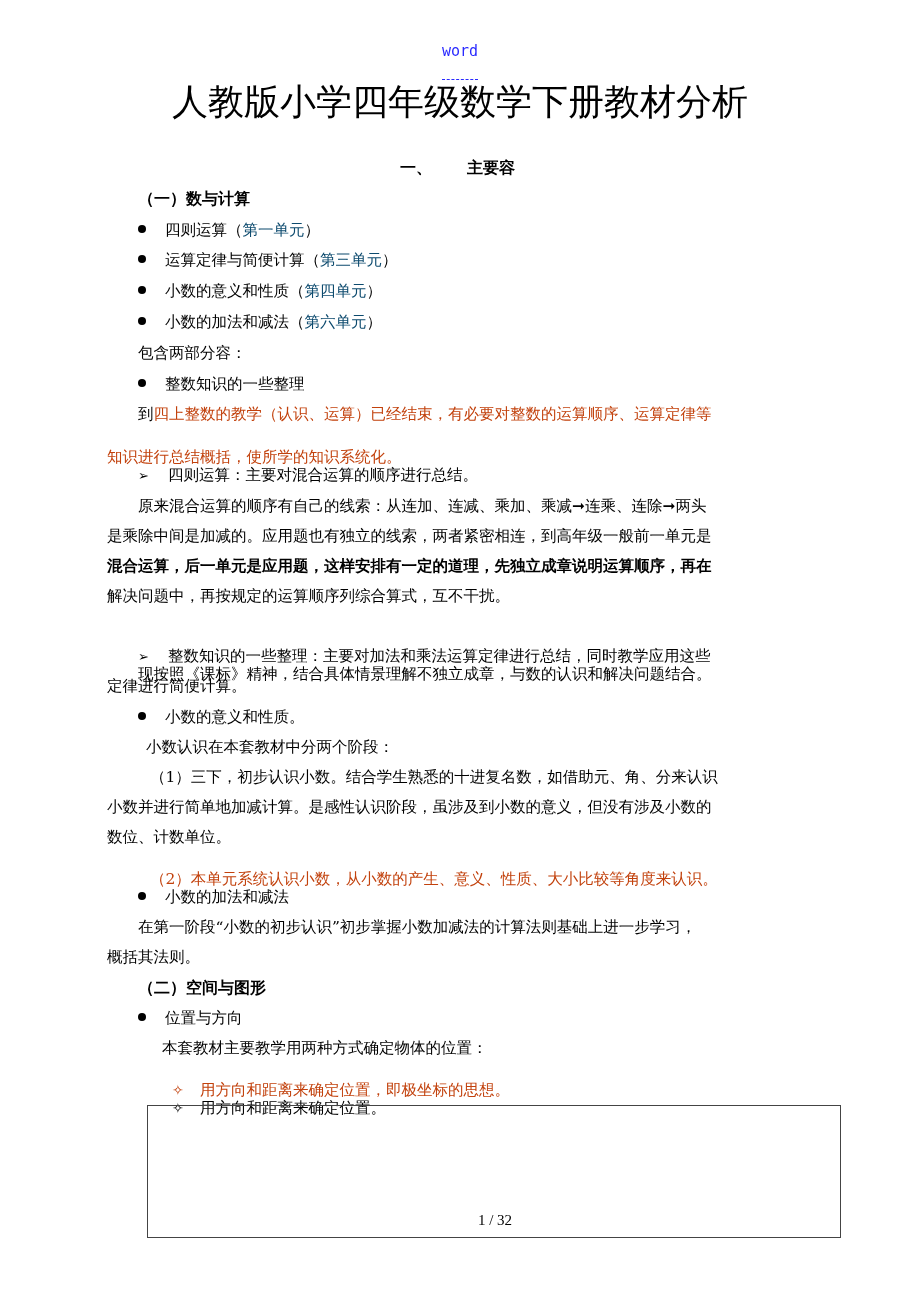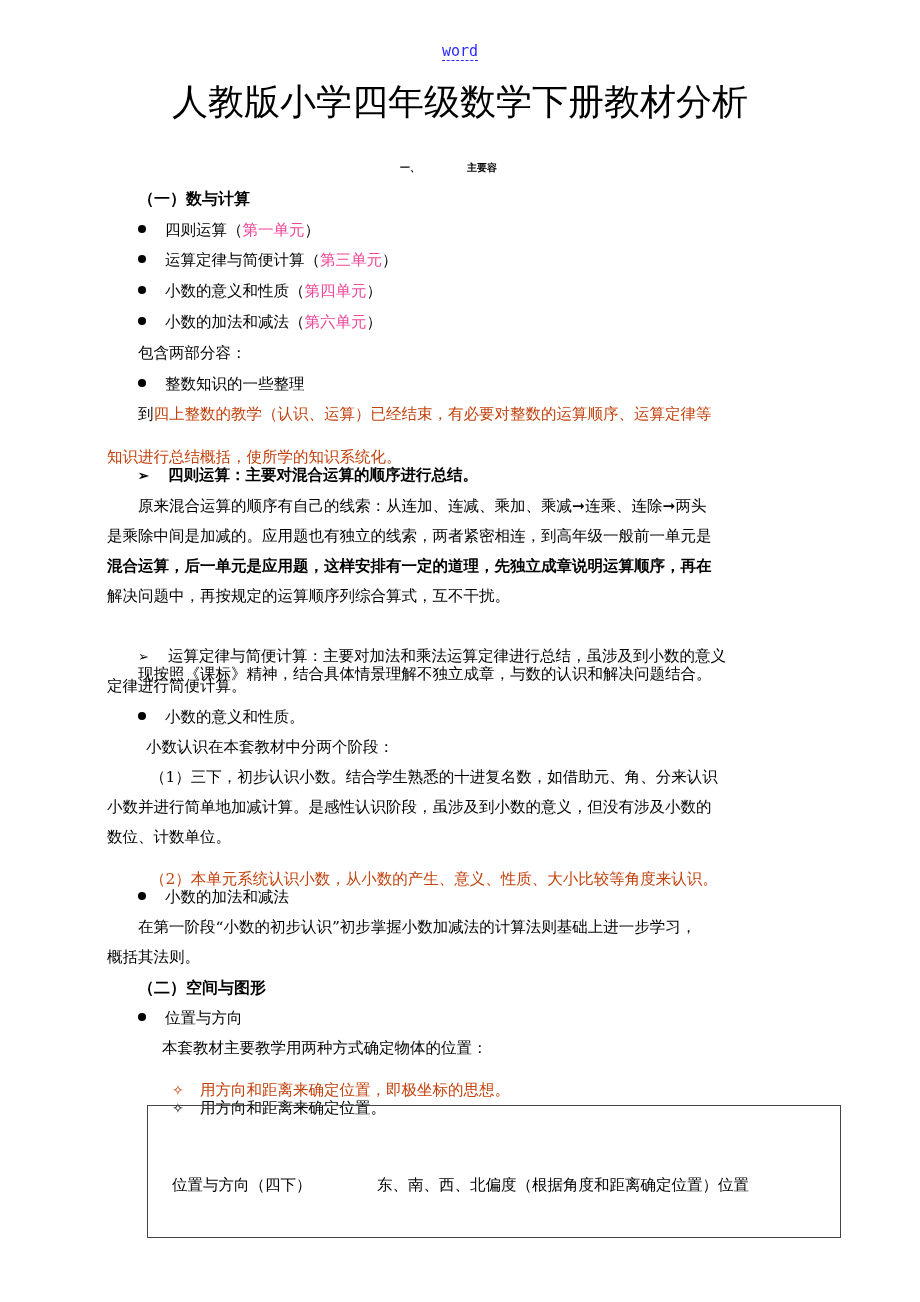--- a/index.html
+++ b/index.html
@@ -19,35 +19,35 @@
     .header-link {
       left: 0; width: 920px; top: 41px;
       text-align: center;
       font-family: "DejaVu Sans Mono", "Liberation Mono", monospace;
       font-size: 15px;
       color: #2a2aff;
       line-height: 20px;
     }
     .header-link span {
       border-bottom: 1px dashed #2a2aff;
-      padding-bottom: 0;
+      padding-bottom: 19px;
     }
     .doc-title {
       left: 0; width: 920px; top: 78px;
       text-align: center;
       font-family: "DejaVu Sans", "Liberation Sans", sans-serif;
       font-size: 36px;
       line-height: 48px;
       letter-spacing: 0px;
     }
     .section-heading {
       top: 156px; left: 400px;
       font-family: "DejaVu Sans", "Liberation Sans", sans-serif;
       font-weight: bold;
-      font-size: 10px;
+      font-size: 16px;
       line-height: 24px;
     }
     .section-heading .num { display: inline-block; width: 67px; }
     .sub-heading {
       font-family: "DejaVu Sans", "Liberation Sans", sans-serif;
       font-weight: bold;
       font-size: 16px;
       line-height: 24px;
     }
     .line {
@@ -69,21 +69,21 @@
       width: 22px;
       font-size: 13px;
       margin-right: 8px;
     }
     .diamond-mark {
       display: inline-block;
       width: 22px;
       font-size: 14px;
       margin-right: 6px;
     }
-    .blue { color: #ec4899; }
+    .blue { color: #0c4a6e; }
     .red { color: #c2410c; margin-top: 12px; }
     .box {
       position: absolute;
       left: 147px;
       top: 1105px;
       width: 694px;
       height: 133px;
       border: 1.5px solid #444;
       box-sizing: border-box;
     }
@@ -137,33 +137,33 @@
 
 <div class="abs line" style="top:372px; left:138px;">
   <span class="bullet-dot"></span><span>整数知识的一些整理</span>
 </div>
 
 <div class="abs line" style="top:402px; left:138px;">
   <span>到</span><span class="red">四上整数的教学（认识、运算）已经结束，有必要对整数的运算顺序、运算定律等</span>
 </div>
 <div class="abs line red" style="top:433px; left:107px;">知识进行总结概括，使所学的知识系统化。</div>
 
-<div class="abs line" style="top:463px; left:138px;font-weight:bold;">
+<div class="abs line" style="top:463px; left:138px;">
   <span class="arrow-mark">➢</span><span>四则运算：主要对混合运算的顺序进行总结。</span>
 </div>
 
 <div class="abs line" style="top:494px; left:138px;">原来混合运算的顺序有自己的线索：从连加、连减、乘加、乘减➞连乘、连除➞两头</div>
 <div class="abs line" style="top:524px; left:107px;">是乘除中间是加减的。应用题也有独立的线索，两者紧密相连，到高年级一般前一单元是</div>
 <div class="abs line" style="top:554px; left:107px;font-weight:bold;">混合运算，后一单元是应用题，这样安排有一定的道理，先独立成章说明运算顺序，再在</div>
 <div class="abs line" style="top:584px; left:107px;">解决问题中，再按规定的运算顺序列综合算式，互不干扰。</div>
 
 <div class="abs line" style="top:614px; left:138px;margin-top:48px;">现按照《课标》精神，结合具体情景理解不独立成章，与数的认识和解决问题结合。</div>
 
 <div class="abs line" style="top:644px; left:138px;">
-  <span class="arrow-mark">➢</span><span>运算定律与简便计算：主要对加法和乘法运算定律进行总结，虽涉及到小数的意义</span>
+  <span class="arrow-mark">➢</span><span>整数知识的一些整理：主要对加法和乘法运算定律进行总结，同时教学应用这些</span>
 </div>
 <div class="abs line" style="top:674px; left:107px;">定律进行简便计算。</div>
 
 <div class="abs line" style="top:705px; left:138px;">
   <span class="bullet-dot"></span><span>小数的意义和性质。</span>
 </div>
 
 <div class="abs line" style="top:735px; left:146px;">小数认识在本套教材中分两个阶段：</div>
 
 <div class="abs line" style="top:765px; left:150px;">（1）三下，初步认识小数。结合学生熟悉的十进复名数，如借助元、角、分来认识</div>
@@ -188,16 +188,14 @@
 <div class="abs line" style="top:1036px; left:162px;">本套教材主要教学用两种方式确定物体的位置：</div>
 
 <div class="abs line red" style="top:1066px; left:172px;">
   <span class="diamond-mark">✧</span><span>用方向和距离来确定位置，即极坐标的思想。</span>
 </div>
 <div class="abs line" style="top:1096px; left:172px;">
   <span class="diamond-mark">✧</span><span>用方向和距离来确定位置。</span>
 </div>
 
 <div class="box">
-  <div class="box-row" style="top:67px;">
-    <span class="col1" style="width:205px;">位置与方向（四下）</span><span>东、南、西、北偏度（根据角度和距离确定位置）位置</span>
-  </div>
+  <div class="page-num">1 / 32</div>
 </div>
 
 </body></html>

